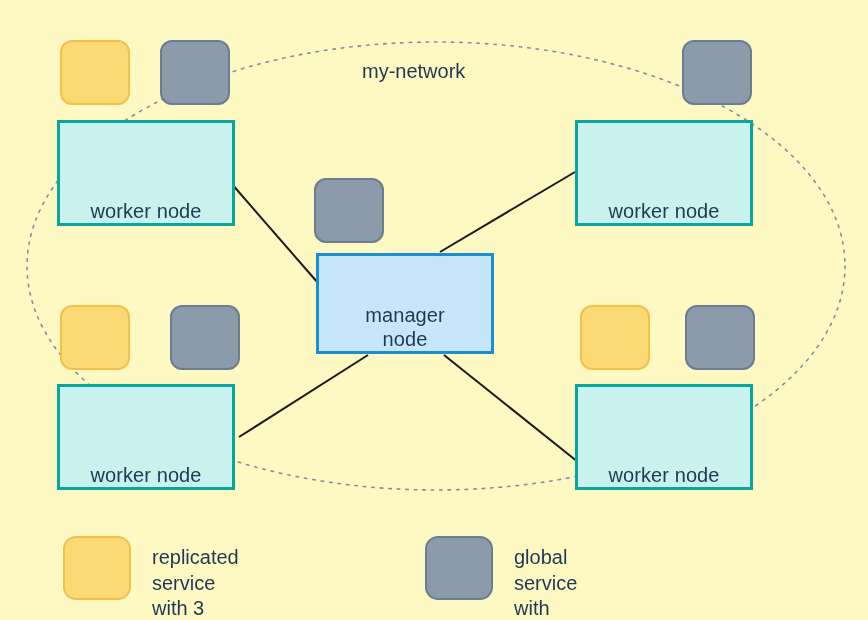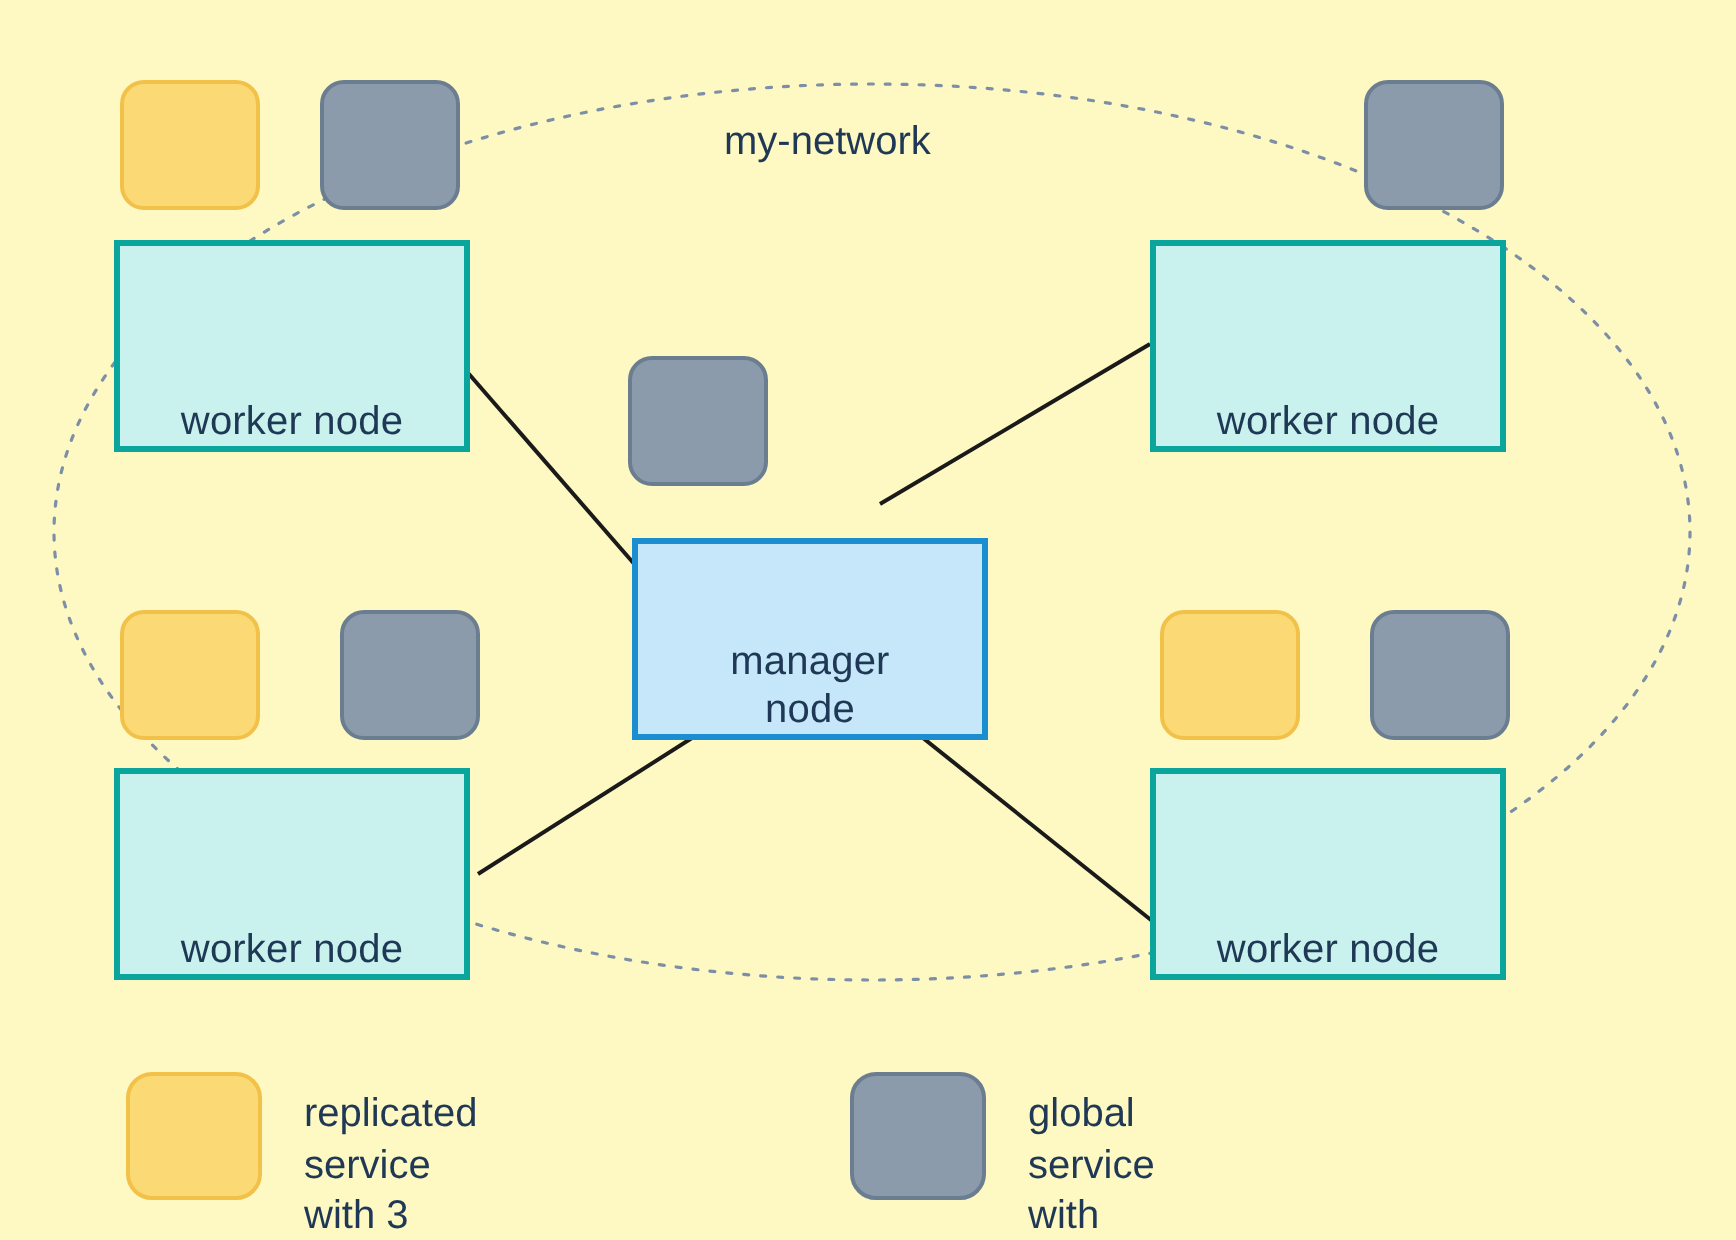--- a/index.html
+++ b/index.html
@@ -112,21 +112,21 @@
   <div class="service-chip chip-global" style="left:685px; top:305px; width:70px; height:65px;"></div>
 
   <div class="node-box worker-node" style="left:57px; top:120px; width:178px; height:106px;">
     <span>worker node</span>
   </div>
 
   <div class="node-box worker-node" style="left:575px; top:120px; width:178px; height:106px;">
     <span>worker node</span>
   </div>
 
-  <div class="node-box manager-node" style="left:316px; top:253px; width:178px; height:101px; white-space:pre-line;margin-top:16px;">
+  <div class="node-box manager-node" style="left:316px; top:253px; width:178px; height:101px; white-space:pre-line;">
     <span style="white-space:pre-line;">manager
 node</span>
   </div>
 
   <div class="node-box worker-node" style="left:57px; top:384px; width:178px; height:106px;">
     <span>worker node</span>
   </div>
 
   <div class="node-box worker-node" style="left:575px; top:384px; width:178px; height:106px;">
     <span>worker node</span>

